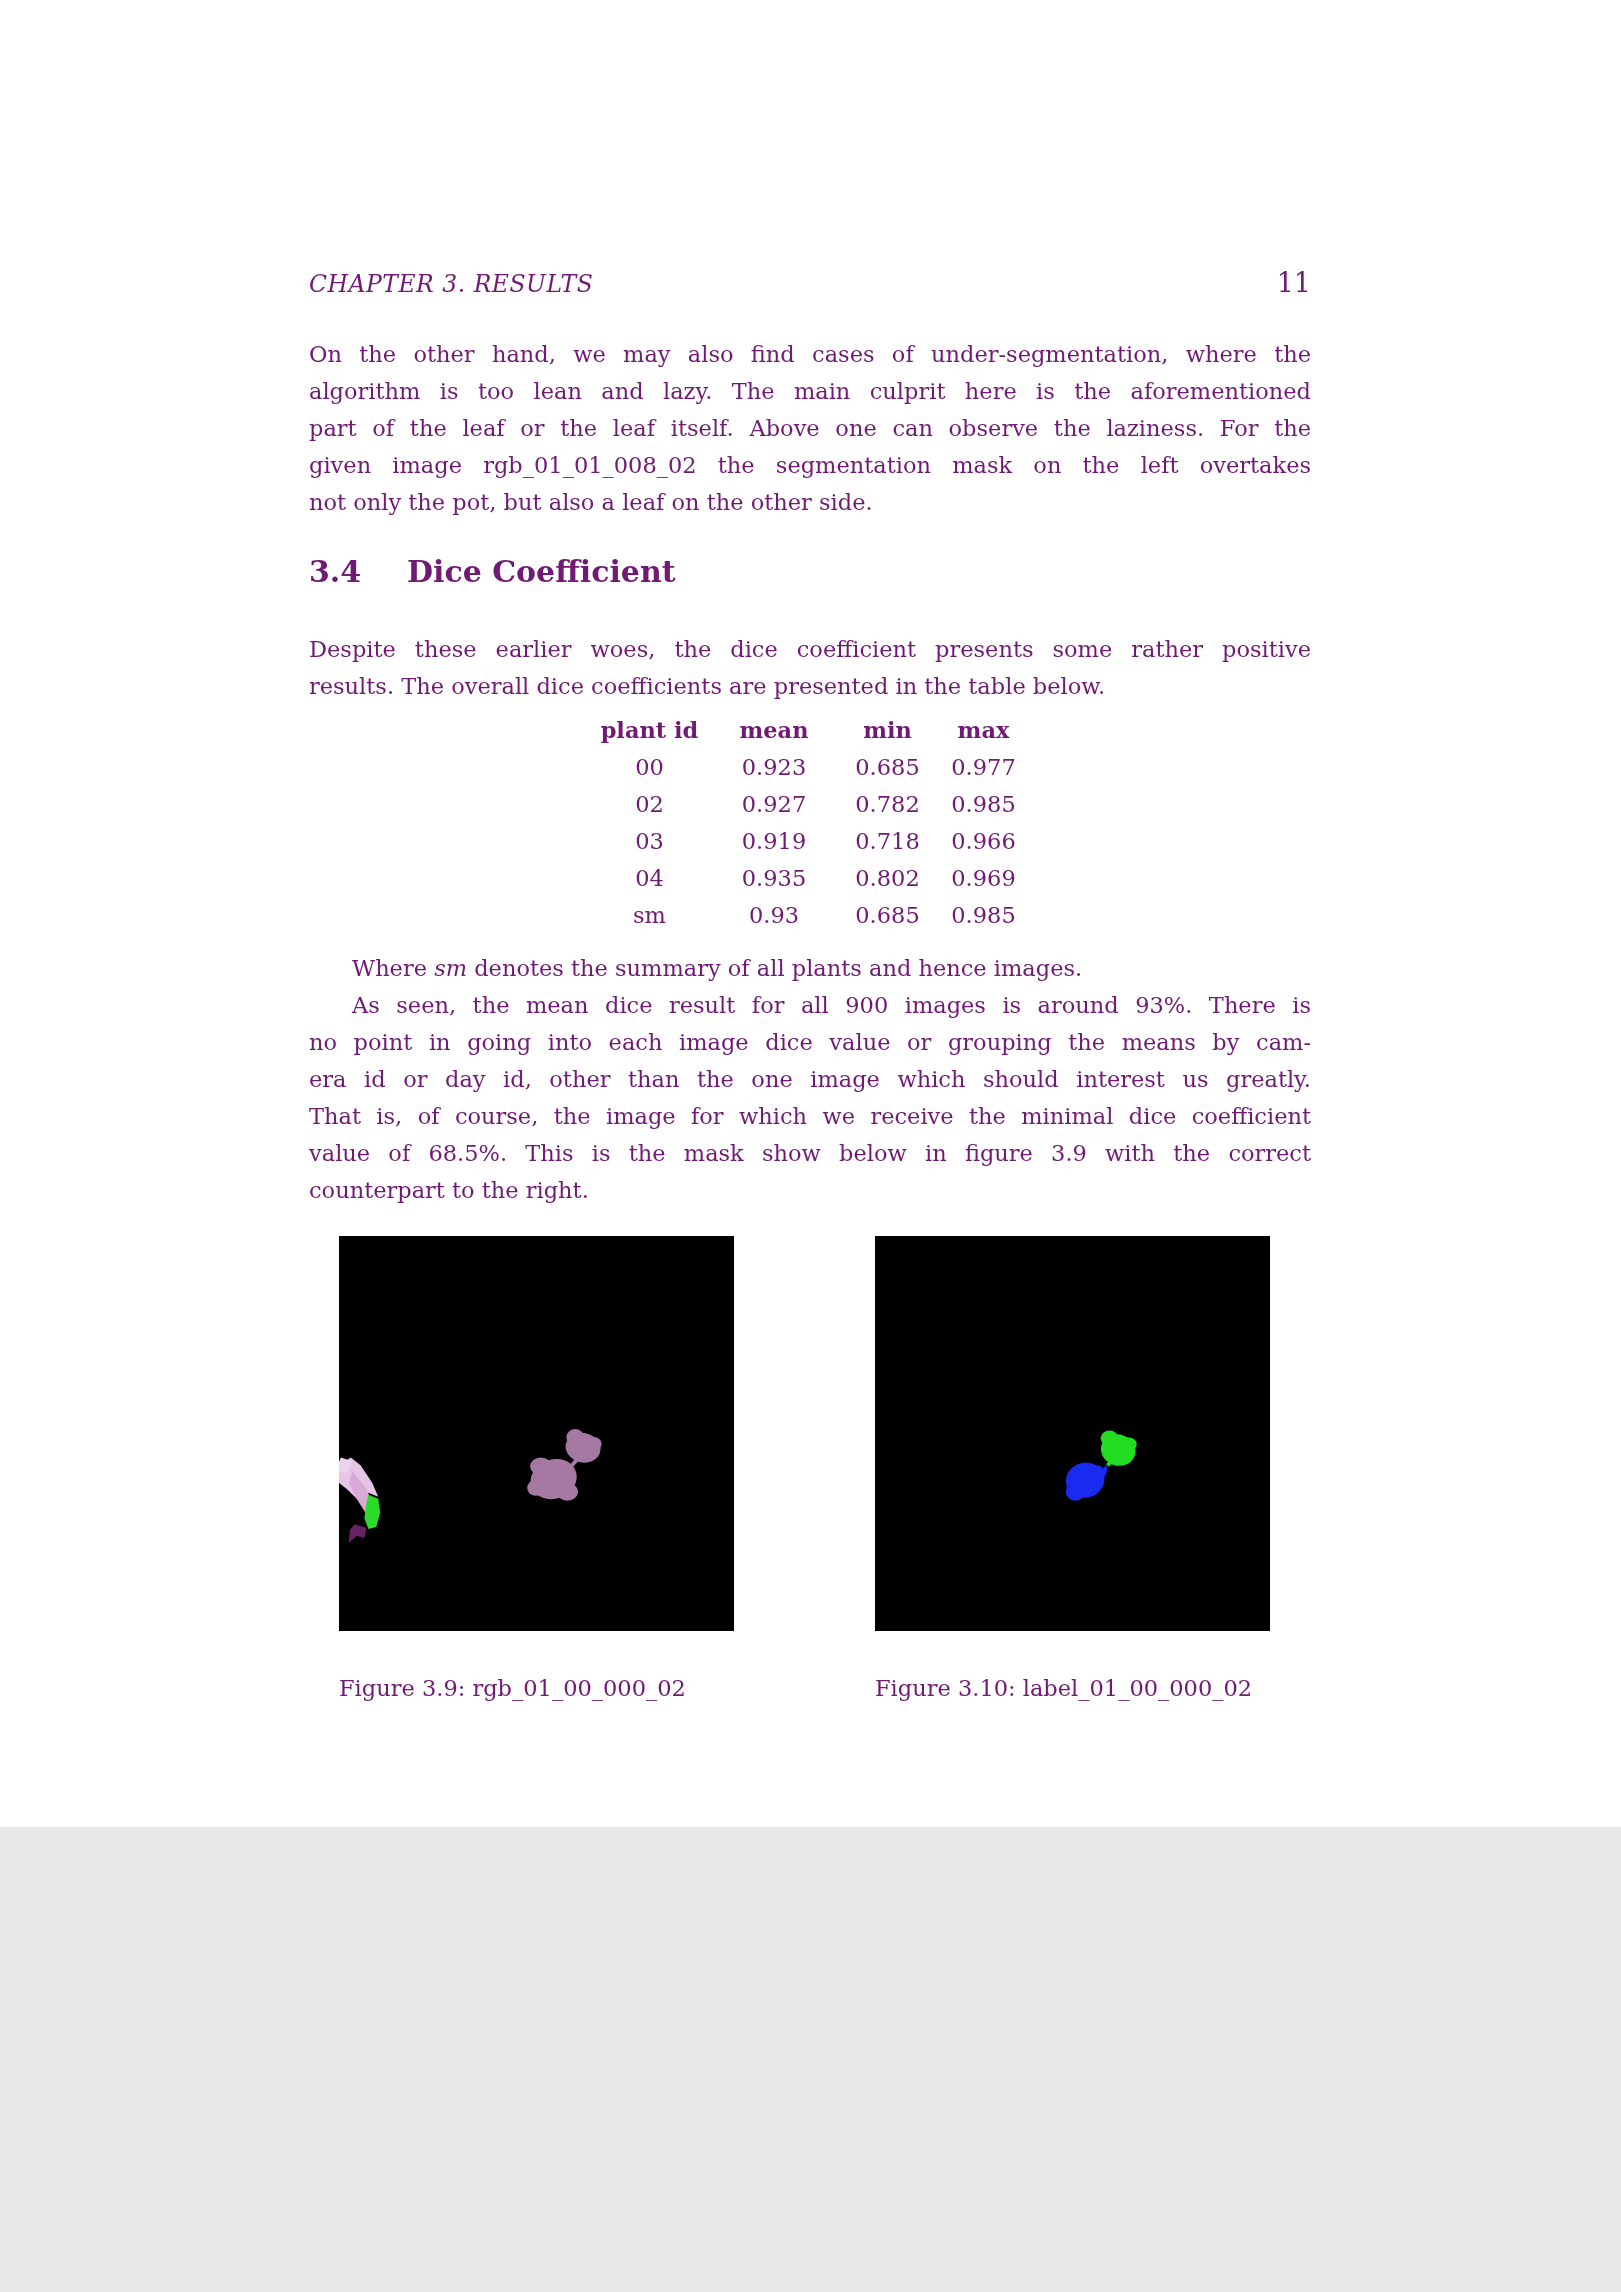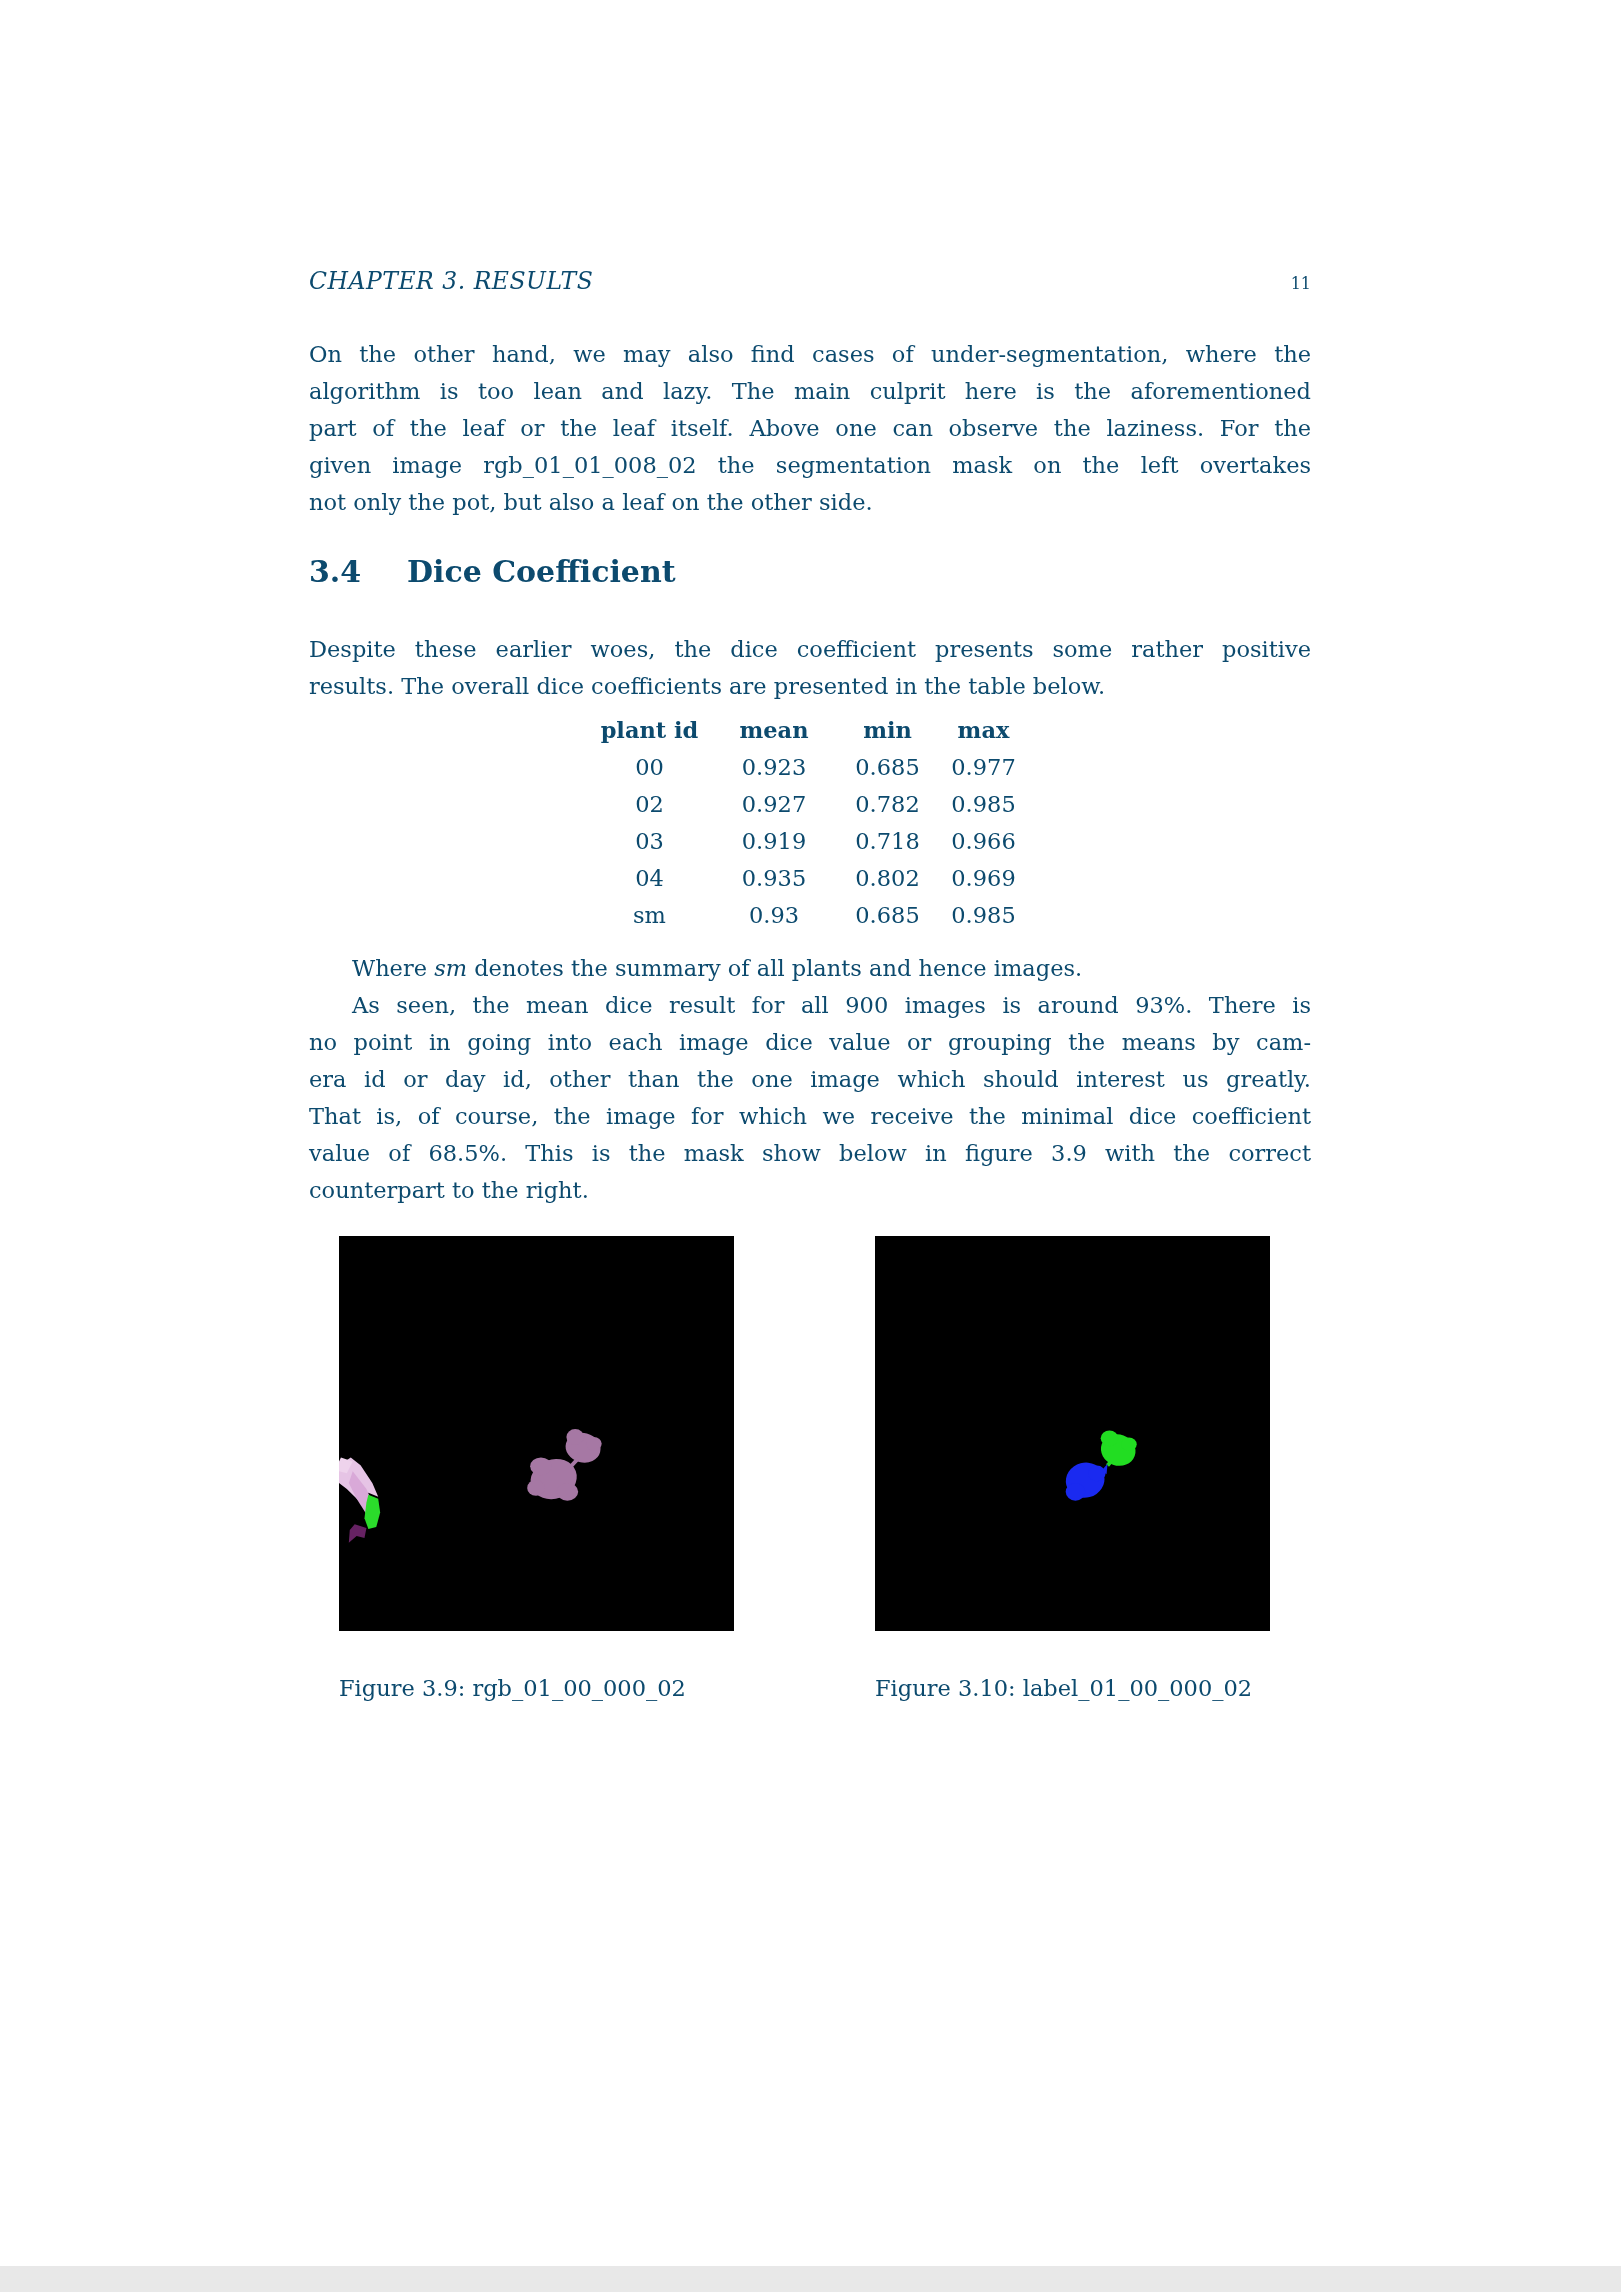--- a/index.html
+++ b/index.html
@@ -1,28 +1,28 @@
 <!DOCTYPE html>
 <html><head>
 <meta charset="utf-8">
 <style>
   html,body{margin:0;padding:0;background:#e8e8e8;}
   .page{
     position:relative;
-    width:1621px;height:2266px;
+    width:1621px;height:1827px;
     background:#ffffff;
     font-family:"DejaVu Serif","Liberation Serif",serif;
-    color:#0c4a6e;
+    color:#701a75;
     overflow:hidden;
   }
   .column{position:absolute;left:309px;top:267px;width:1002px;}
 
   .pagehead{display:flex;justify-content:space-between;align-items:baseline;height:37px;}
   .pagehead .chap{font-style:italic;font-size:23.5px;letter-spacing:0.5px;}
-  .pagehead .num{font-size:16px;}
+  .pagehead .num{font-size:27px;}
 
   .para{font-size:22.5px;line-height:37px;}
   .para .tline{text-align:justify;text-align-last:justify;white-space:nowrap;height:37px;}
   .para .tline.tlast{text-align-last:left;}
   .para.indent-first .tline:first-child{text-indent:43px;}
   .para em{font-style:italic;}
 
   .p1{margin-top:32px;}
   .sechead{margin-top:28px;height:45px;line-height:45px;font-weight:bold;font-size:30px;}
   .sechead .secnum{display:inline-block;width:98px;}

